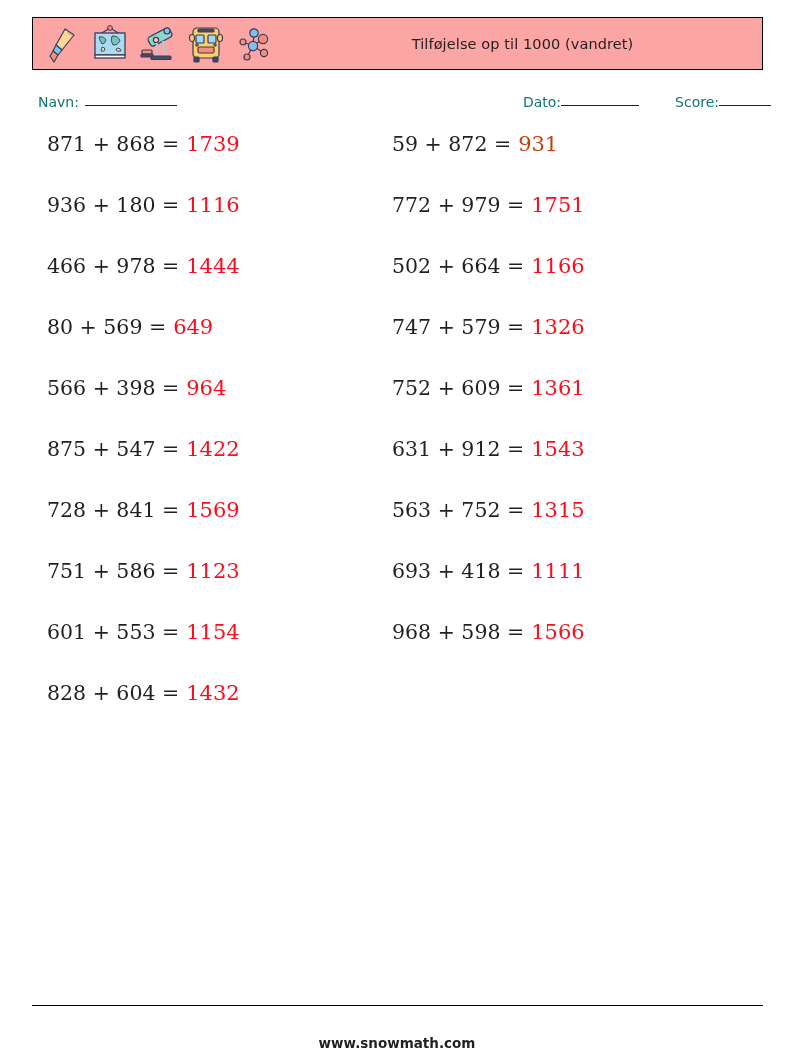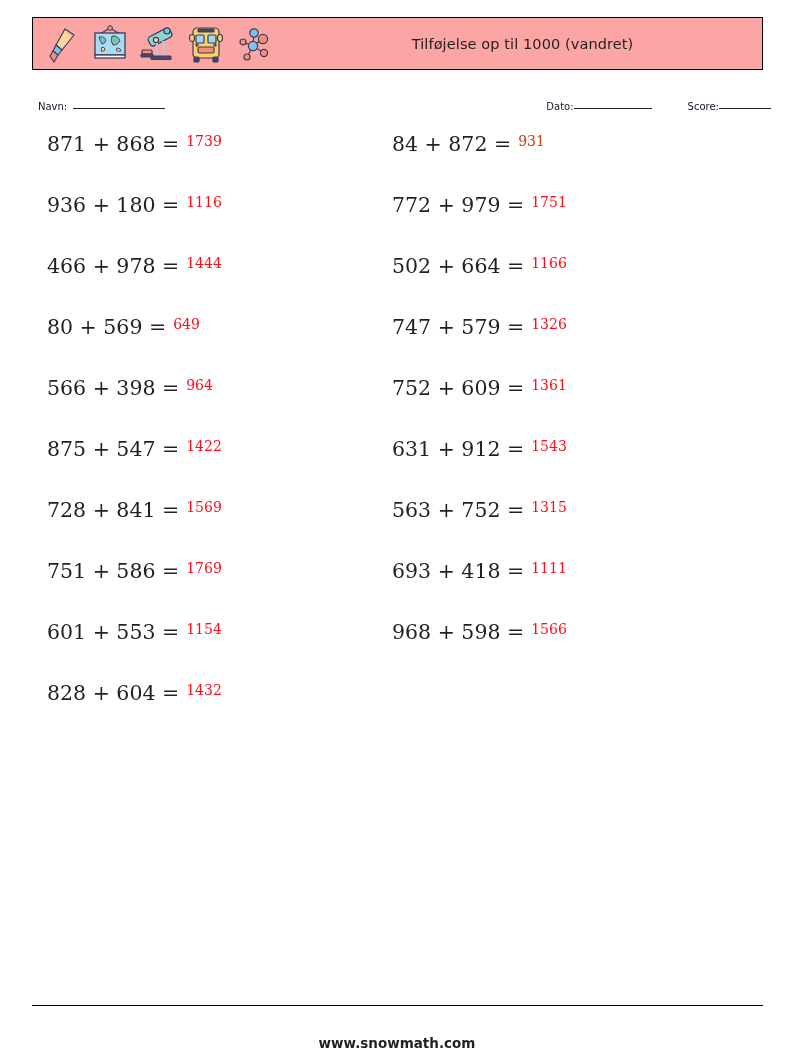--- a/index.html
+++ b/index.html
@@ -58,25 +58,25 @@
     font-size: 14.5px;
     letter-spacing: 0.1px;
     color: #231f20;
     padding-left: 250px;
   }
 
   
   .meta-row {
     position: absolute;
     left: 38px;
-    top: 101px;
+    top: 94px;
     width: 733px;
     height: 24px;
-    font-size: 10px;
-    color: #0f172a;
+    font-size: 14px;
+    color: #0f766e;
   }
   .meta-left {
     position: absolute;
     left: 0;
     top: 0;
     display: flex;
     align-items: baseline;
     gap: 6px;
   }
   .meta-right {
@@ -122,21 +122,21 @@
     line-height: 1;
     color: #231f20;
   }
   .expr {
     font-family: "DejaVu Serif", serif;
     font-size: 20.5px;
     color: #231f20;
   }
   .ans {
     font-family: "DejaVu Serif", serif;
-    font-size: 14px;
+    font-size: 21px;
     color: #fc0d1b;
     margin-left: 7px;
   }
 
   
   .footer-rule {
     position: absolute;
     left: 32px;
     top: 1005px;
     width: 731px;
@@ -277,34 +277,34 @@
       <div class="prob-row">
         <span class="expr">875 + 547 =</span>
         <span class="ans" style="color: rgb(252, 13, 27);">1422</span>
       </div>
       <div class="prob-row">
         <span class="expr">728 + 841 =</span>
         <span class="ans" style="color: rgb(252, 13, 27);">1569</span>
       </div>
       <div class="prob-row">
         <span class="expr">751 + 586 =</span>
-        <span class="ans" style="color: rgb(252, 13, 27);">1769</span>
+        <span class="ans" style="color: rgb(252, 13, 27);">1123</span>
       </div>
       <div class="prob-row">
         <span class="expr">601 + 553 =</span>
         <span class="ans" style="color: rgb(252, 13, 27);">1154</span>
       </div>
       <div class="prob-row">
         <span class="expr">828 + 604 =</span>
         <span class="ans" style="color: rgb(252, 13, 27);">1432</span>
       </div>
     </div>
   <div class="col col-right" id="col-right">
       <div class="prob-row">
-        <span class="expr">84 + 872 =</span>
+        <span class="expr">59 + 872 =</span>
         <span class="ans" style="color: #c2410c;">931</span>
       </div>
       <div class="prob-row">
         <span class="expr">772 + 979 =</span>
         <span class="ans" style="color: rgb(252, 13, 27);">1751</span>
       </div>
       <div class="prob-row">
         <span class="expr">502 + 664 =</span>
         <span class="ans" style="color: rgb(252, 13, 27);">1166</span>
       </div>

